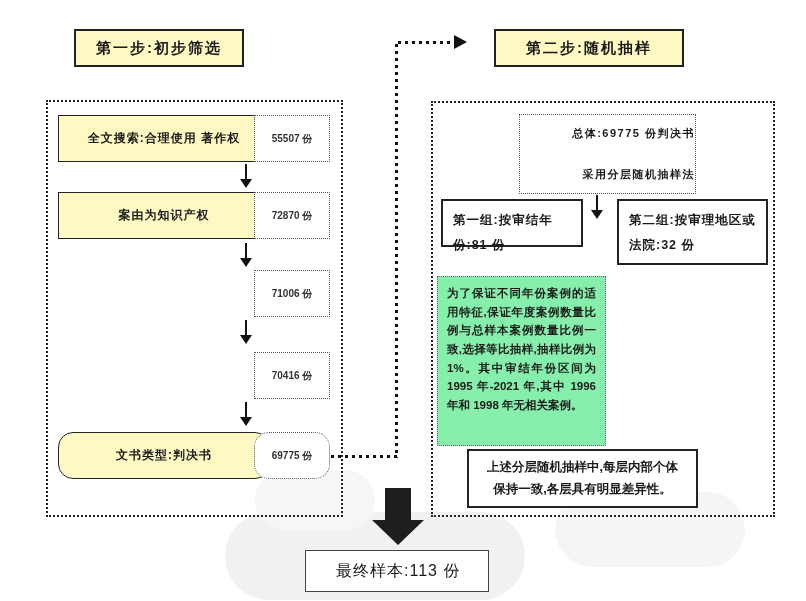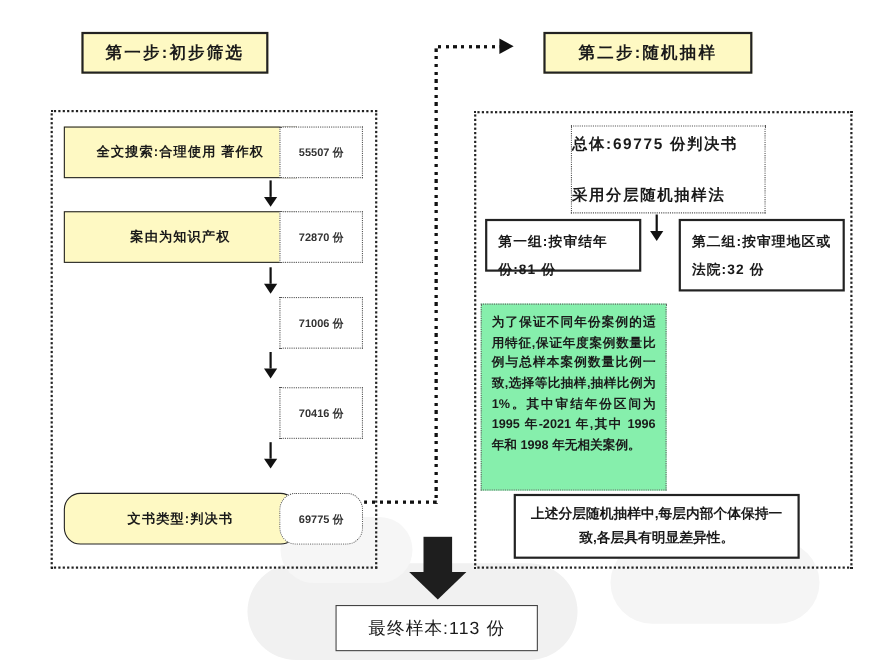--- a/index.html
+++ b/index.html
@@ -20,61 +20,61 @@
   .panel{position:absolute;border:2px dotted #222;background:transparent;z-index:1;}
   .panel-left{left:46px;top:100px;width:297px;height:417px;}
   .panel-right{left:431px;top:101px;width:344px;height:416px;}
 
   .labelbox{position:absolute;border:1px solid #222;background:#fef9c3;z-index:2;
             display:flex;align-items:center;justify-content:center;text-align:center;
             font-size:12px;font-weight:700;letter-spacing:1px;width:212px;height:47px;left:58px;padding:2px 6px;}
   .countbox{position:absolute;border:1px dotted #555;background:#fff;z-index:2;
             display:flex;align-items:center;justify-content:center;
             font-size:10px;font-weight:600;color:#333;width:76px;height:47px;left:254px;}
-  .r1{top:115px;} .r2{top:192px;} .r3{top:270px;} .r4{top:352px;} .r5{top:448px;border-radius:15px;}
+  .r1{top:115px;} .r2{top:192px;} .r3{top:270px;} .r4{top:352px;} .r5{top:432px;border-radius:15px;}
 
   .small-arrow{position:absolute;width:14px;z-index:2;}
   .small-arrow .shaft{width:2px;height:15px;background:#111;margin:0 auto;}
   .small-arrow .head{width:0;height:0;border-left:6px solid transparent;border-right:6px solid transparent;
                      border-top:9px solid #111;margin:0 auto;}
   .sa1{left:239px;top:164px;} .sa2{left:239px;top:243px;} .sa3{left:239px;top:320px;}
   .sa4{left:239px;top:402px;} .sa5{left:590px;top:195px;}
 
   .popbox{position:absolute;left:519px;top:114px;width:177px;height:80px;border:1px dotted #555;
-          background:#fff;z-index:2;display:flex;flex-direction:column;align-items:flex-start;justify-content:center;
-          font-size:14px;font-weight:700;letter-spacing:1.5px;line-height:2.1;text-align:center;gap:18px;}
+          background:#fff;z-index:2;display:flex;flex-direction:column;align-items:flex-end;justify-content:center;
+          font-size:11px;font-weight:700;letter-spacing:1.5px;line-height:2.1;text-align:center;gap:18px;}
   .groupbox{position:absolute;border:2px solid #222;background:#fff;z-index:2;
             font-size:12.5px;font-weight:700;line-height:2.0;padding:7px 10px;letter-spacing:1px;}
   .g1{left:441px;top:199px;width:142px;height:48px;}
   .g2{left:617px;top:199px;width:151px;height:66px;}
   .parabox{position:absolute;border:1px dotted #666;background:#86efac;z-index:2;
            font-size:11.5px;font-weight:600;line-height:1.62;padding:7px 9px;text-align:justify;}
   .p1{left:437px;top:276px;width:169px;height:170px;}
   .p2{left:607px;top:276px;width:164px;height:170px;}
-  .notebox{position:absolute;left:467px;top:449px;width:260px;height:59px;border:2px solid #222;background:#fff;
+  .notebox{position:absolute;left:467px;top:449px;width:231px;height:59px;border:2px solid #222;background:#fff;
            z-index:2;display:flex;align-items:center;justify-content:center;text-align:center;
            font-size:12.5px;font-weight:600;line-height:1.7;padding:4px 12px;}
 
   .dot-h{position:absolute;height:3px;z-index:2;
          background:repeating-linear-gradient(to right,#111 0 3px,transparent 3px 7px);}
   .dot-v{position:absolute;width:3px;z-index:2;
          background:repeating-linear-gradient(to bottom,#111 0 3px,transparent 3px 7px);}
   .conn-bottom{left:331px;top:455px;width:66px;}
   .conn-vert{left:395px;top:44px;height:414px;}
   .conn-top{left:398px;top:41px;width:56px;}
   .conn-head{position:absolute;left:454px;top:35px;width:0;height:0;z-index:2;
              border-top:7px solid transparent;border-bottom:7px solid transparent;border-left:13px solid #111;}
 
   .big-arrow{position:absolute;left:372px;top:488px;width:52px;z-index:2;}
   .big-arrow .shaft{width:26px;height:32px;background:#1e1e1e;margin:0 auto;}
   .big-arrow .head{width:0;height:0;border-left:26px solid transparent;border-right:26px solid transparent;
                    border-top:25px solid #1e1e1e;margin:0 auto;}
   .finalbox{position:absolute;left:305px;top:550px;width:184px;height:42px;border:1px solid #444;background:#fff;
-            z-index:2;display:flex;align-items:center;justify-content:center;
-            font-size:16px;letter-spacing:1px;}
+            z-index:2;display:flex;align-items:center;justify-content:flex-start;
+            font-size:16px;letter-spacing:1px;padding-left:30px;}
 </style>
 </head>
 <body>
 
 <div class="page">
 
   <div class="wm wm1"></div>
   <div class="wm wm2"></div>
   <div class="wm wm3"></div>
 

